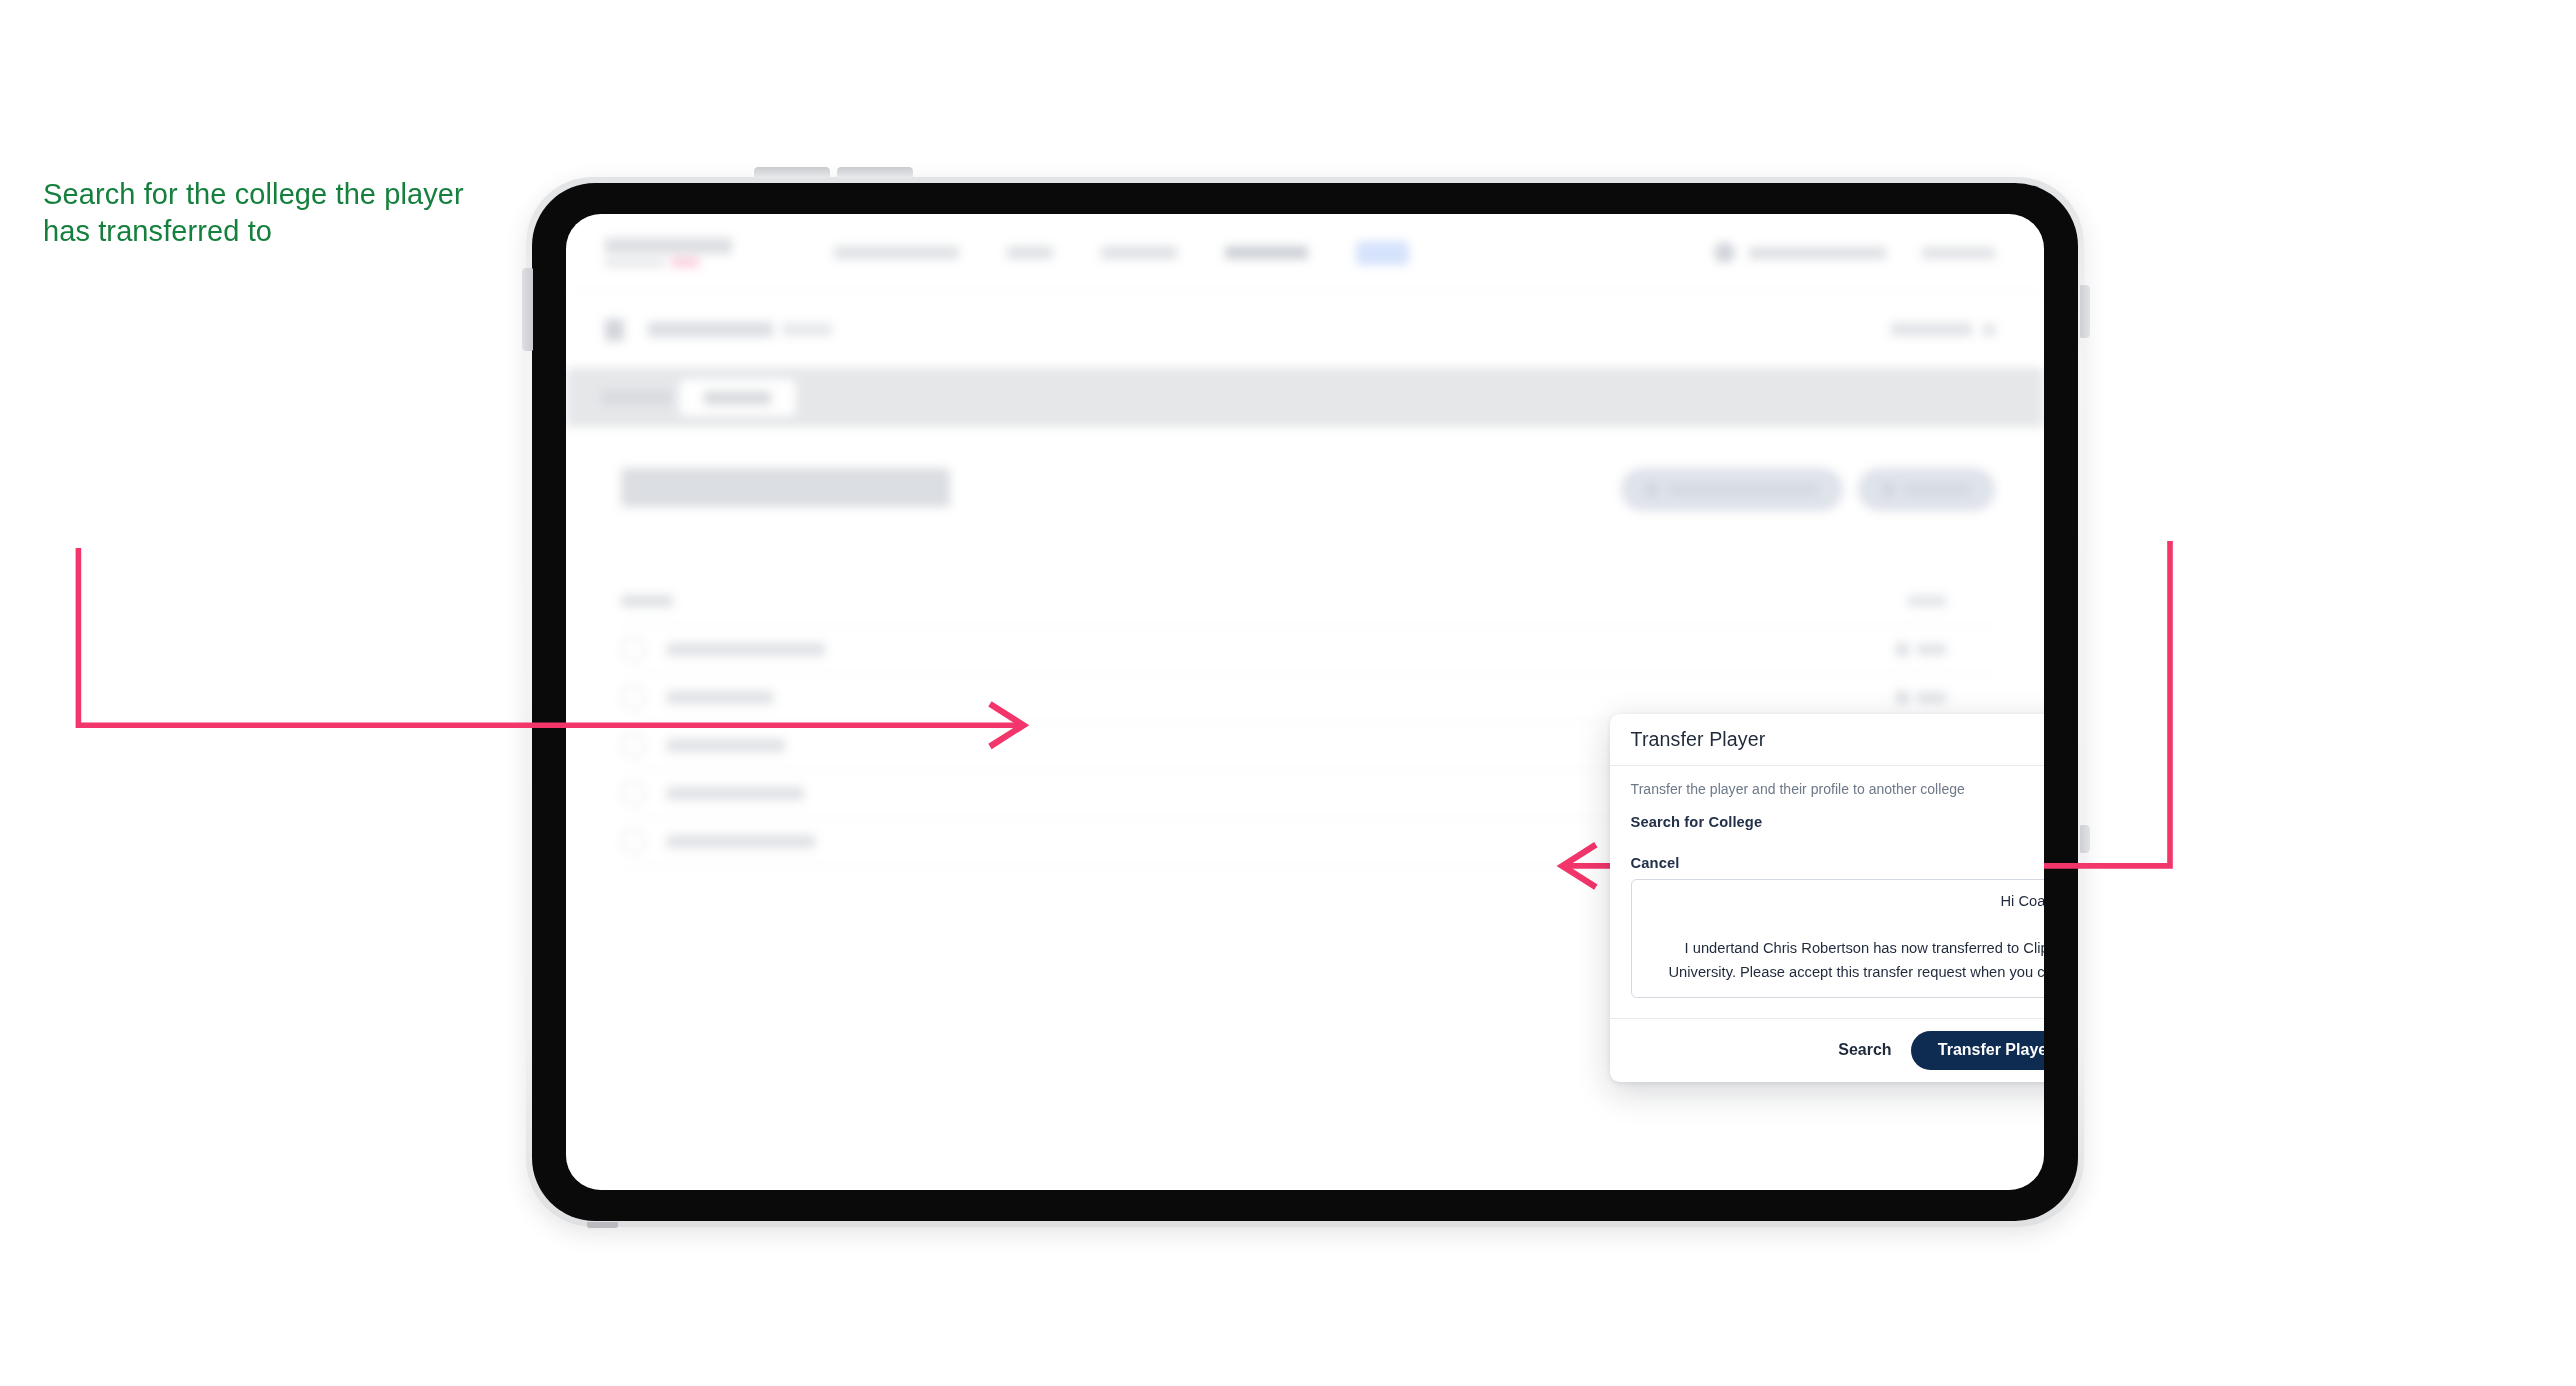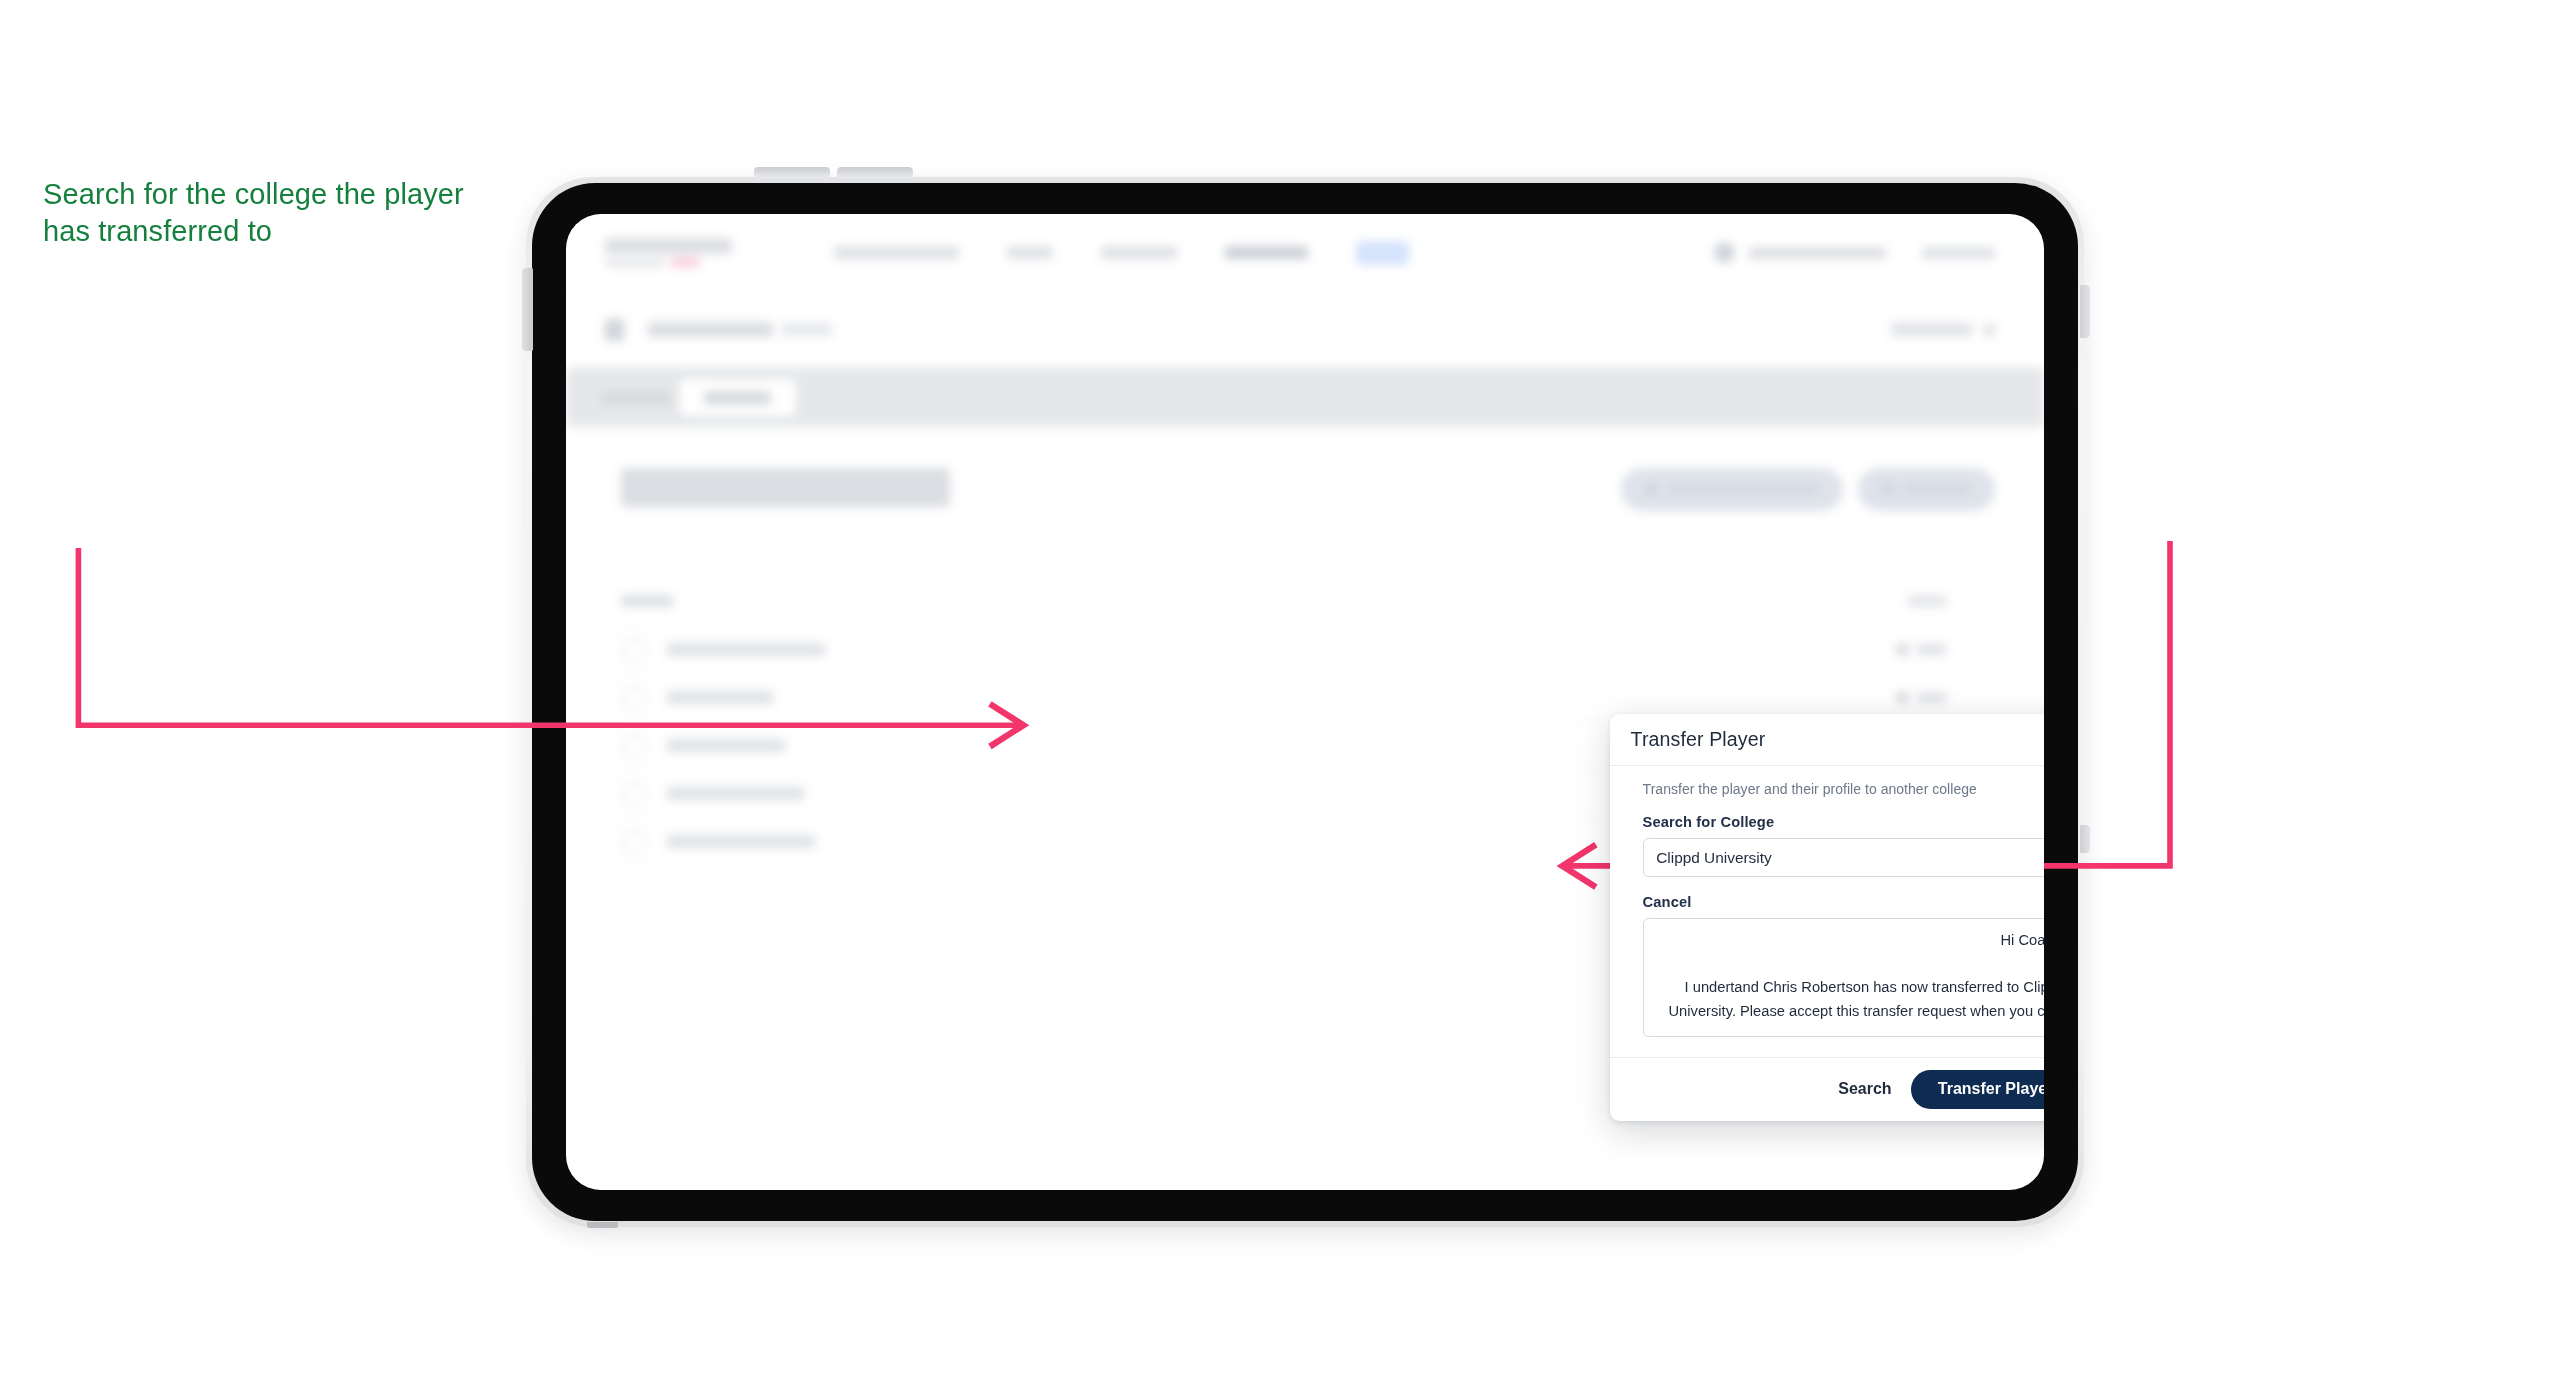--- a/index.html
+++ b/index.html
@@ -156,21 +156,21 @@
     box-shadow: 0 9.8px 34px rgba(16,24,40,.18), 0 1.4px 5.6px rgba(16,24,40,.08);
     overflow: hidden;
     z-index: 20;
   }
   .m-head {
     height: 52px; display: flex; align-items: center;
     padding: 0 19.6px 0 21px; border-bottom: 0.7px solid #e7eaee;
   }
   .m-title { font-size: 19.6px; color: #1f2a3c; font-weight: 400; letter-spacing: 0.1px; }
 
-  .m-body { padding: 15.4px 21px 18px 21px; margin-left: 12px; }
+  .m-body { padding: 15.4px 21px 18px 21px; }
   .m-sub { font-size: 14px; color: #6d7888; margin-bottom: 17px; letter-spacing: 0.03px; }
   .m-label { font-size: 14.7px; color: #223049; font-weight: 600; margin-bottom: 7.7px; letter-spacing: 0.1px; }
   .m-input {
     width: 100%; height: 39px; border: 0.7px solid #d3d9e1; border-radius: 5.6px;
     padding: 0 12.6px; font-size: 15.4px; color: #1f2a3c;
     font-family: "Liberation Sans", sans-serif; background: #fff; outline: none;
   }
   .m-gap { height: 17px; }
   .m-textarea {
     width: 100%; height: 119px; border: 0.7px solid #d3d9e1; border-radius: 5.6px;
@@ -318,21 +318,20 @@
         <div id="modal">
           <div class="m-head">
             <div class="m-title">Transfer Player</div>
 
           </div>
 
           <div class="m-body">
             <div class="m-sub">Transfer the player and their profile to another college</div>
 
             <div class="m-label">Search for College</div>
-            <input class="m-input" type="text" value="Clippd University" style="">
 
             <div class="m-gap"></div>
 
             <div class="m-label">Cancel</div>
             <textarea class="m-textarea" style="">Hi Coach,
 
 I undertand Chris Robertson has now transferred to Clippd University. Please accept this transfer request when you can.</textarea>
           </div>
 
           <div class="m-foot">

